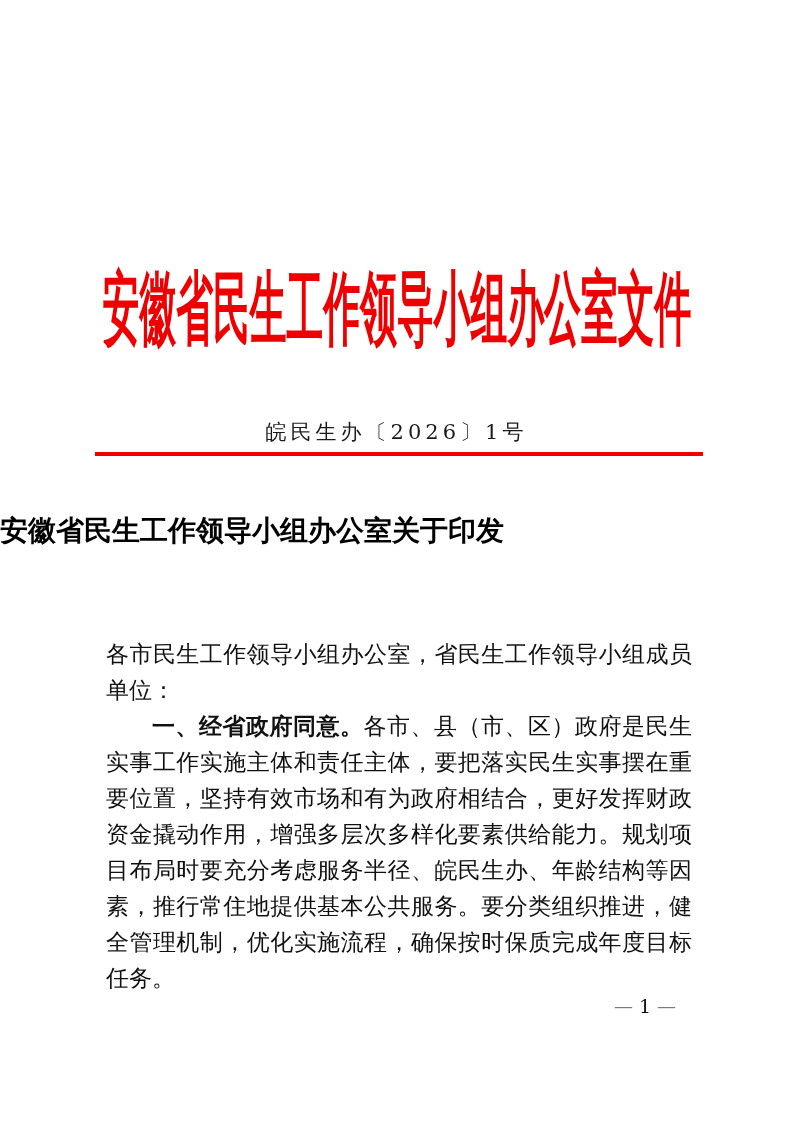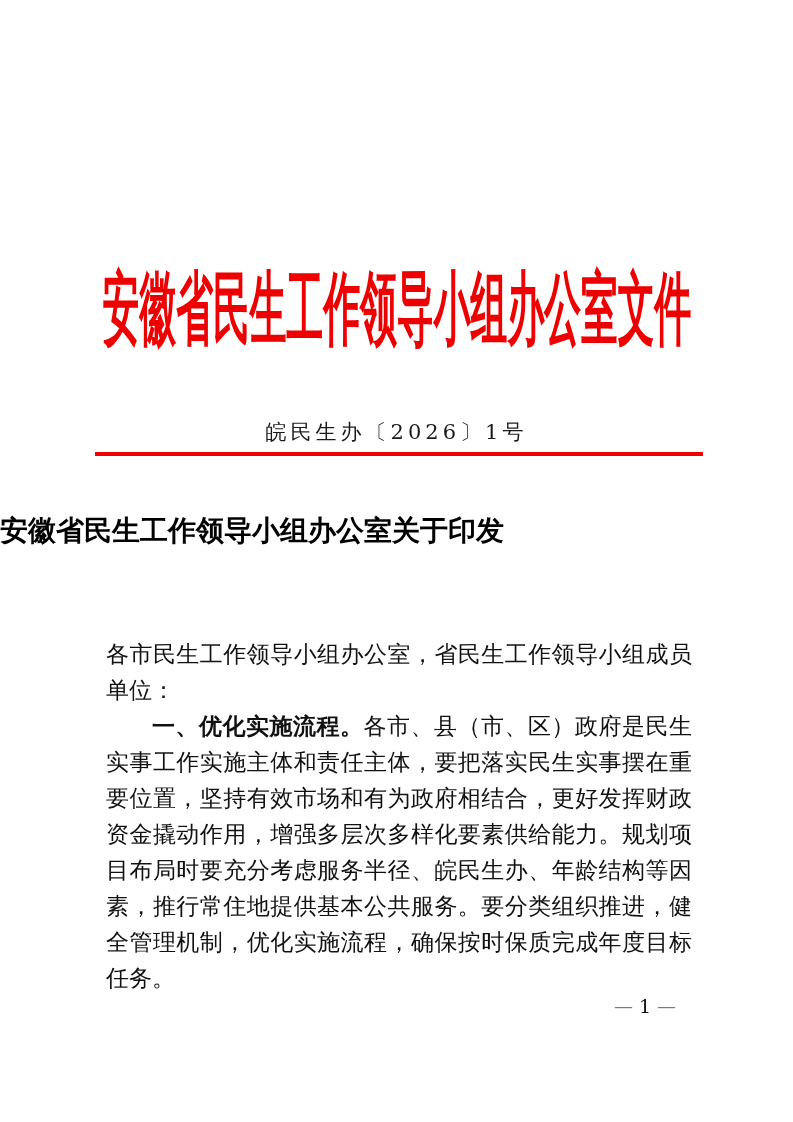--- a/index.html
+++ b/index.html
@@ -126,20 +126,20 @@
 
   <div class="red-rule"></div>
 
   <div class="doc-title">
     <div>安徽省民生工作领导小组办公室关于印发</div>
   </div>
 
   <div class="body-text">
 
   <p><span>各市民生工作领导小组办公室，省民生工作领导小组成员单位：</span></p>
-      <p class="indent"><span class="run-bold">一、优化实施流程。</span><span>各市、县（市、区）政府是民生实事工作实施主体和责任主体，要把落实民生实事摆在重要位置，坚持有效市场和有为政府相结合，更好发挥财政资金撬动作用，增强多层次多样化要素供给能力。规划项目布局时要充分考虑服务半径、皖民生办、年龄结构等因素，推行常住地提供基本公共服务。要分类组织推进，健全管理机制，优化实施流程，确保按时保质完成年度目标任务。</span></p>
+      <p class="indent"><span class="run-bold">一、经省政府同意。</span><span>各市、县（市、区）政府是民生实事工作实施主体和责任主体，要把落实民生实事摆在重要位置，坚持有效市场和有为政府相结合，更好发挥财政资金撬动作用，增强多层次多样化要素供给能力。规划项目布局时要充分考虑服务半径、皖民生办、年龄结构等因素，推行常住地提供基本公共服务。要分类组织推进，健全管理机制，优化实施流程，确保按时保质完成年度目标任务。</span></p>
     </div>
 
   <div class="page-number">
     <span class="dash">—</span><span class="num">1</span><span class="dash">—</span>
   </div>
 
 </div>
 
 </body></html>

